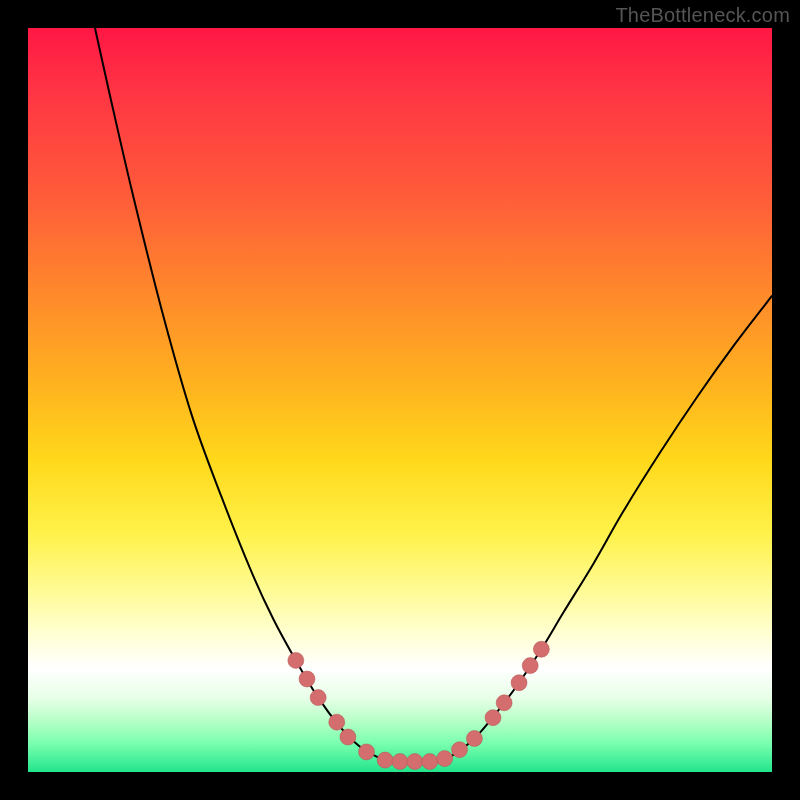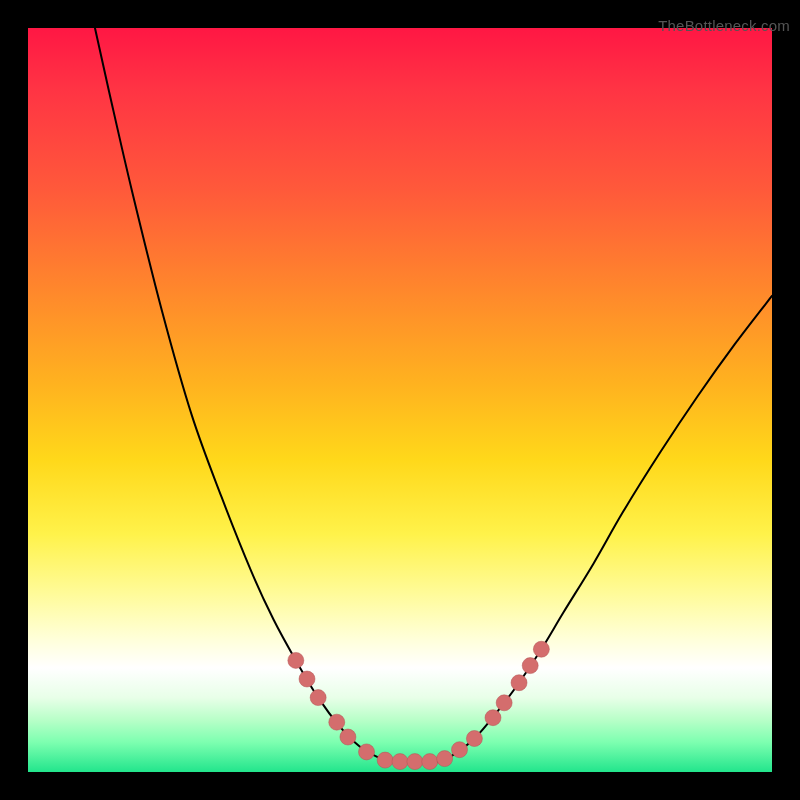--- a/index.html
+++ b/index.html
@@ -42,25 +42,24 @@
       #b8ffc8 93%,
       #7dffb0 96%,
       #22e58c 100%
     );
   }
   .watermark {
     position: absolute;
     top: 4px;
     right: 10px;
     color: #555555;
-    font-size: 15px;
+    font-size: 20px;
     font-weight: 500;
     letter-spacing: 0.2px;
     user-select: none;
-    margin-top: 13px;
   }
   svg.curve {
     position: absolute;
     top: 0;
     left: 0;
     width: 744px;
     height: 744px;
     overflow: visible;
   }
   .dot {

